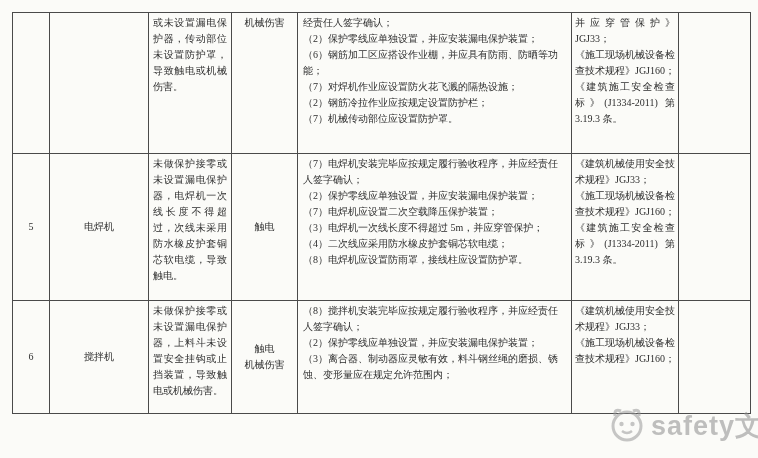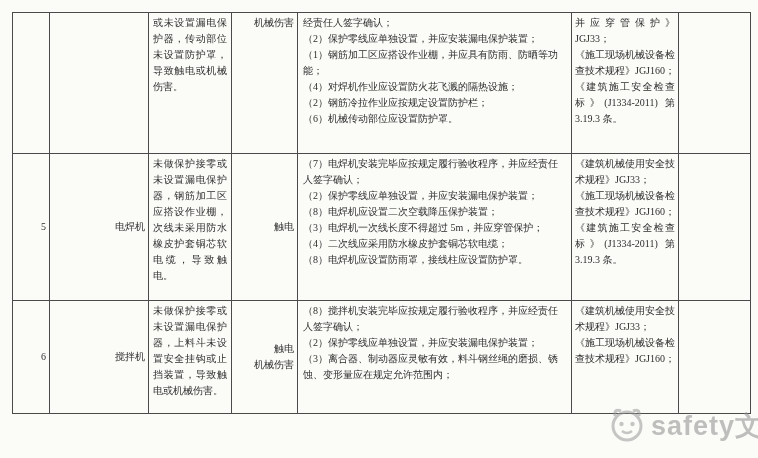--- a/index.html
+++ b/index.html
@@ -35,21 +35,21 @@
     font-size: 10px;
     line-height: 16px;
     padding: 2px 3px;
     vertical-align: top;
     text-align: left;
   }
   tr.hdr { height: 30px; }
   tr.r1  { height: 141px; }
   tr.r2  { height: 147px; }
   tr.r3  { height: 113px; }
-  .c-seq, .c-place, .c-type { text-align: right; }
+  .c-seq, .c-place, .c-type { text-align: center; }
   tr.vmid .c-seq, tr.vmid .c-place, tr.vmid .c-type { vertical-align: middle; }
   .c-hazard { text-align: justify; padding: 2px 4px; }
   .c-measures { padding: 2px 4px 2px 5px; margin-left: 8px; }
   .c-basis { text-align: justify; padding: 2px 3px; }
   .watermark {
     position: absolute;
     left: 606px; top: 403px;
     display: flex;
     align-items: center;
     gap: 3px;
@@ -83,44 +83,44 @@
   <tr class="r1">
     <td class="c-seq"></td>
     <td class="c-place"></td>
     <td class="c-hazard">或未设置漏电保护器，传动部位未设置防护罩，导致触电或机械伤害。</td>
     <td class="c-type">
       <div>机械伤害</div>
     </td>
     <td class="c-measures">
       <div>经责任人签字确认；</div>
       <div>（2）保护零线应单独设置，并应安装漏电保护装置；</div>
-      <div>（1）钢筋加工区应搭设作业棚，并应具有防雨、防晒等功能；</div>
-      <div>（4）对焊机作业应设置防火花飞溅的隔热设施；</div>
+      <div>（6）钢筋加工区应搭设作业棚，并应具有防雨、防晒等功能；</div>
+      <div>（7）对焊机作业应设置防火花飞溅的隔热设施；</div>
       <div>（2）钢筋冷拉作业应按规定设置防护栏；</div>
-      <div>（6）机械传动部位应设置防护罩。</div>
+      <div>（7）机械传动部位应设置防护罩。</div>
     </td>
     <td class="c-basis">
       <div>并应穿管保护》JGJ33；</div>
       <div>《施工现场机械设备检查技术规程》JGJ160；</div>
       <div>《建筑施工安全检查标》(J1334-2011) 第 3.19.3 条。</div>
     </td>
     <td class="c-resp"></td>
   </tr>
 
   <tr class="r2 vmid">
     <td class="c-seq">5</td>
     <td class="c-place">电焊机</td>
-    <td class="c-hazard">未做保护接零或未设置漏电保护器，钢筋加工区应搭设作业棚，次线未采用防水橡皮护套铜芯软电缆，导致触电。</td>
+    <td class="c-hazard">未做保护接零或未设置漏电保护器，电焊机一次线长度不得超过，次线未采用防水橡皮护套铜芯软电缆，导致触电。</td>
     <td class="c-type">
       <div>触电</div>
     </td>
     <td class="c-measures">
       <div>（7）电焊机安装完毕应按规定履行验收程序，并应经责任人签字确认；</div>
       <div>（2）保护零线应单独设置，并应安装漏电保护装置；</div>
-      <div>（8）电焊机应设置二次空载降压保护装置；</div>
+      <div>（7）电焊机应设置二次空载降压保护装置；</div>
       <div>（3）电焊机一次线长度不得超过 5m，并应穿管保护；</div>
       <div>（4）二次线应采用防水橡皮护套铜芯软电缆；</div>
       <div>（8）电焊机应设置防雨罩，接线柱应设置防护罩。</div>
     </td>
     <td class="c-basis">
       <div>《建筑机械使用安全技术规程》JGJ33；</div>
       <div>《施工现场机械设备检查技术规程》JGJ160；</div>
       <div>《建筑施工安全检查标》(J1334-2011) 第 3.19.3 条。</div>
     </td>
     <td class="c-resp"></td>

